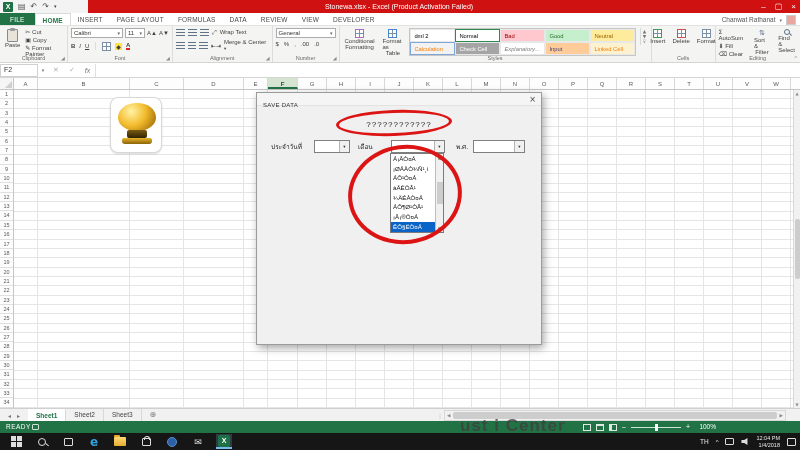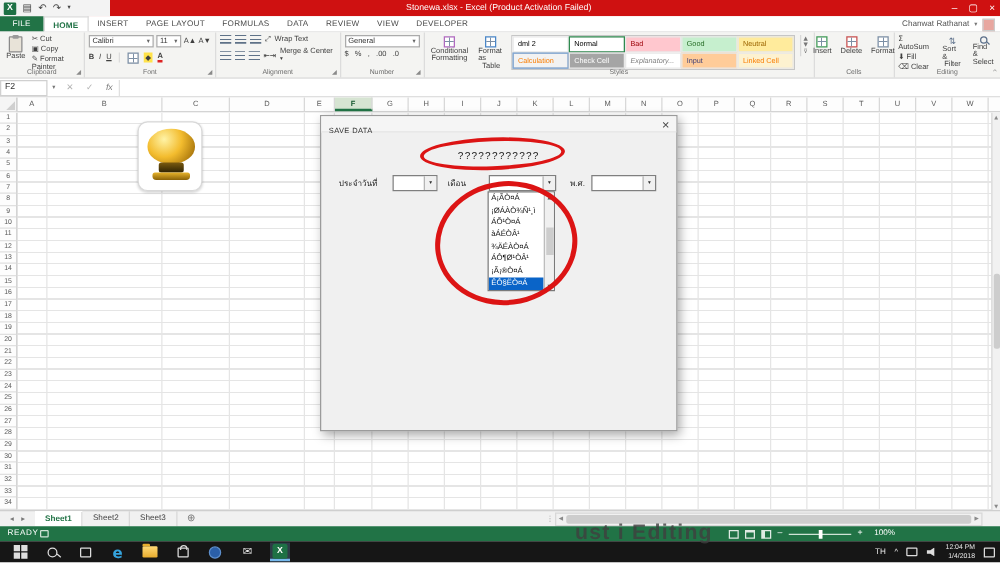--- a/index.html
+++ b/index.html
@@ -586,15 +586,15 @@
       <span class="tray-ic"></span>
       <span class="tray-ic" id="tray-spk"></span>
       <span id="tray-dt">
         <div>12:04 PM</div>
         <div>1/4/2018</div>
       </span>
       <span id="tray-ac"></span>
     </div>
   </div>
 
-  <div id="watermark">ust i Editing</div>
+  <div id="watermark">ust i Center</div>
 
 </div>
 
 </body></html>

